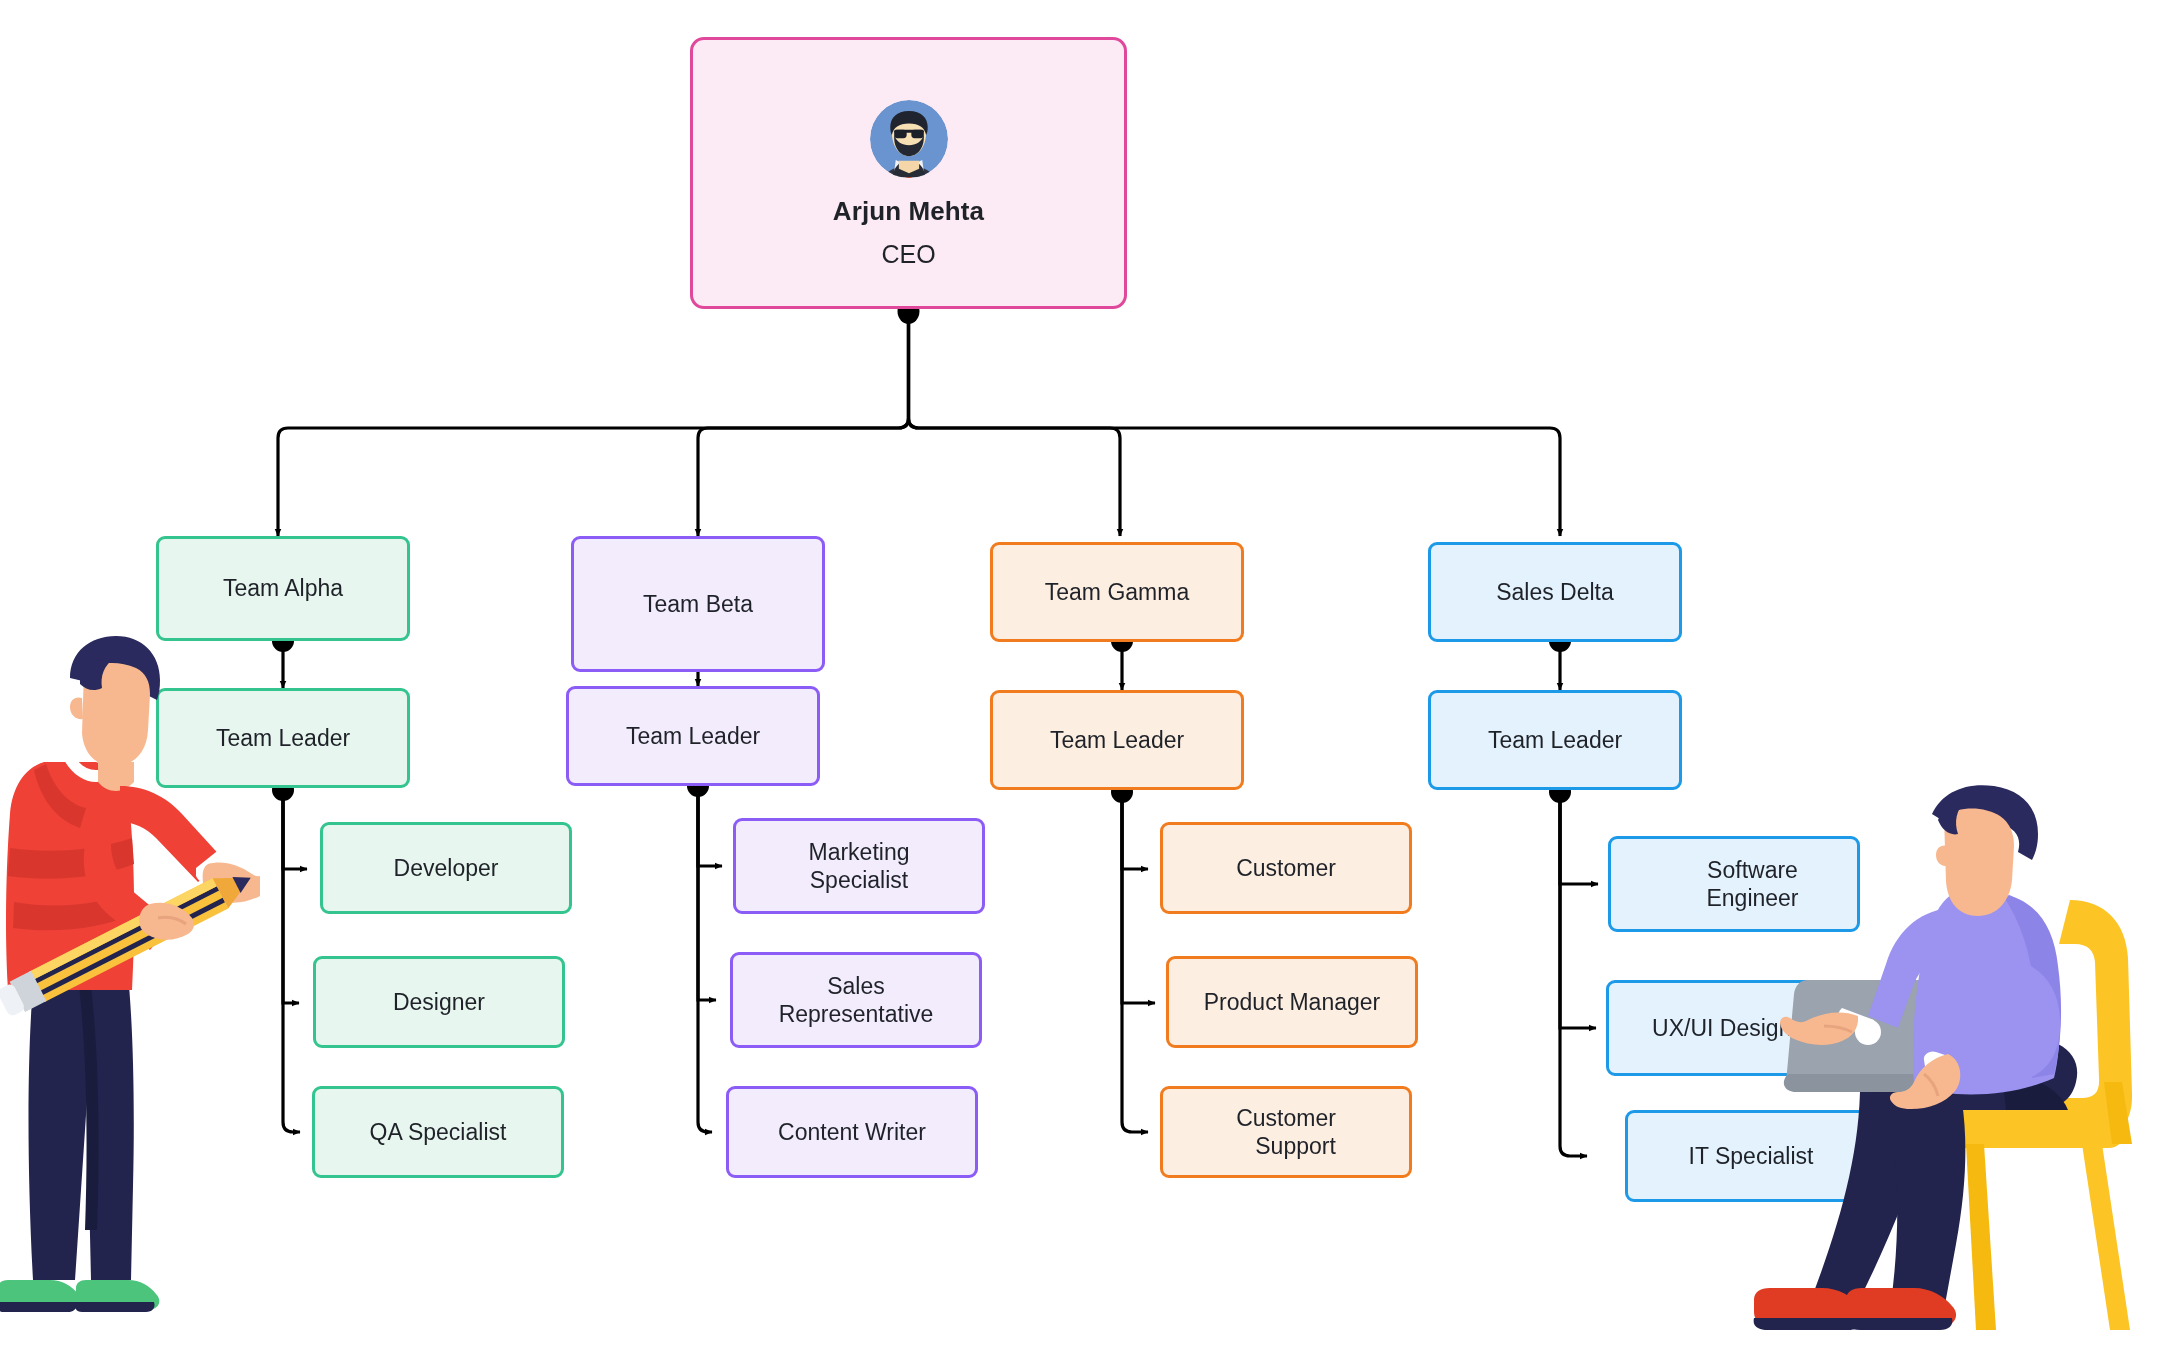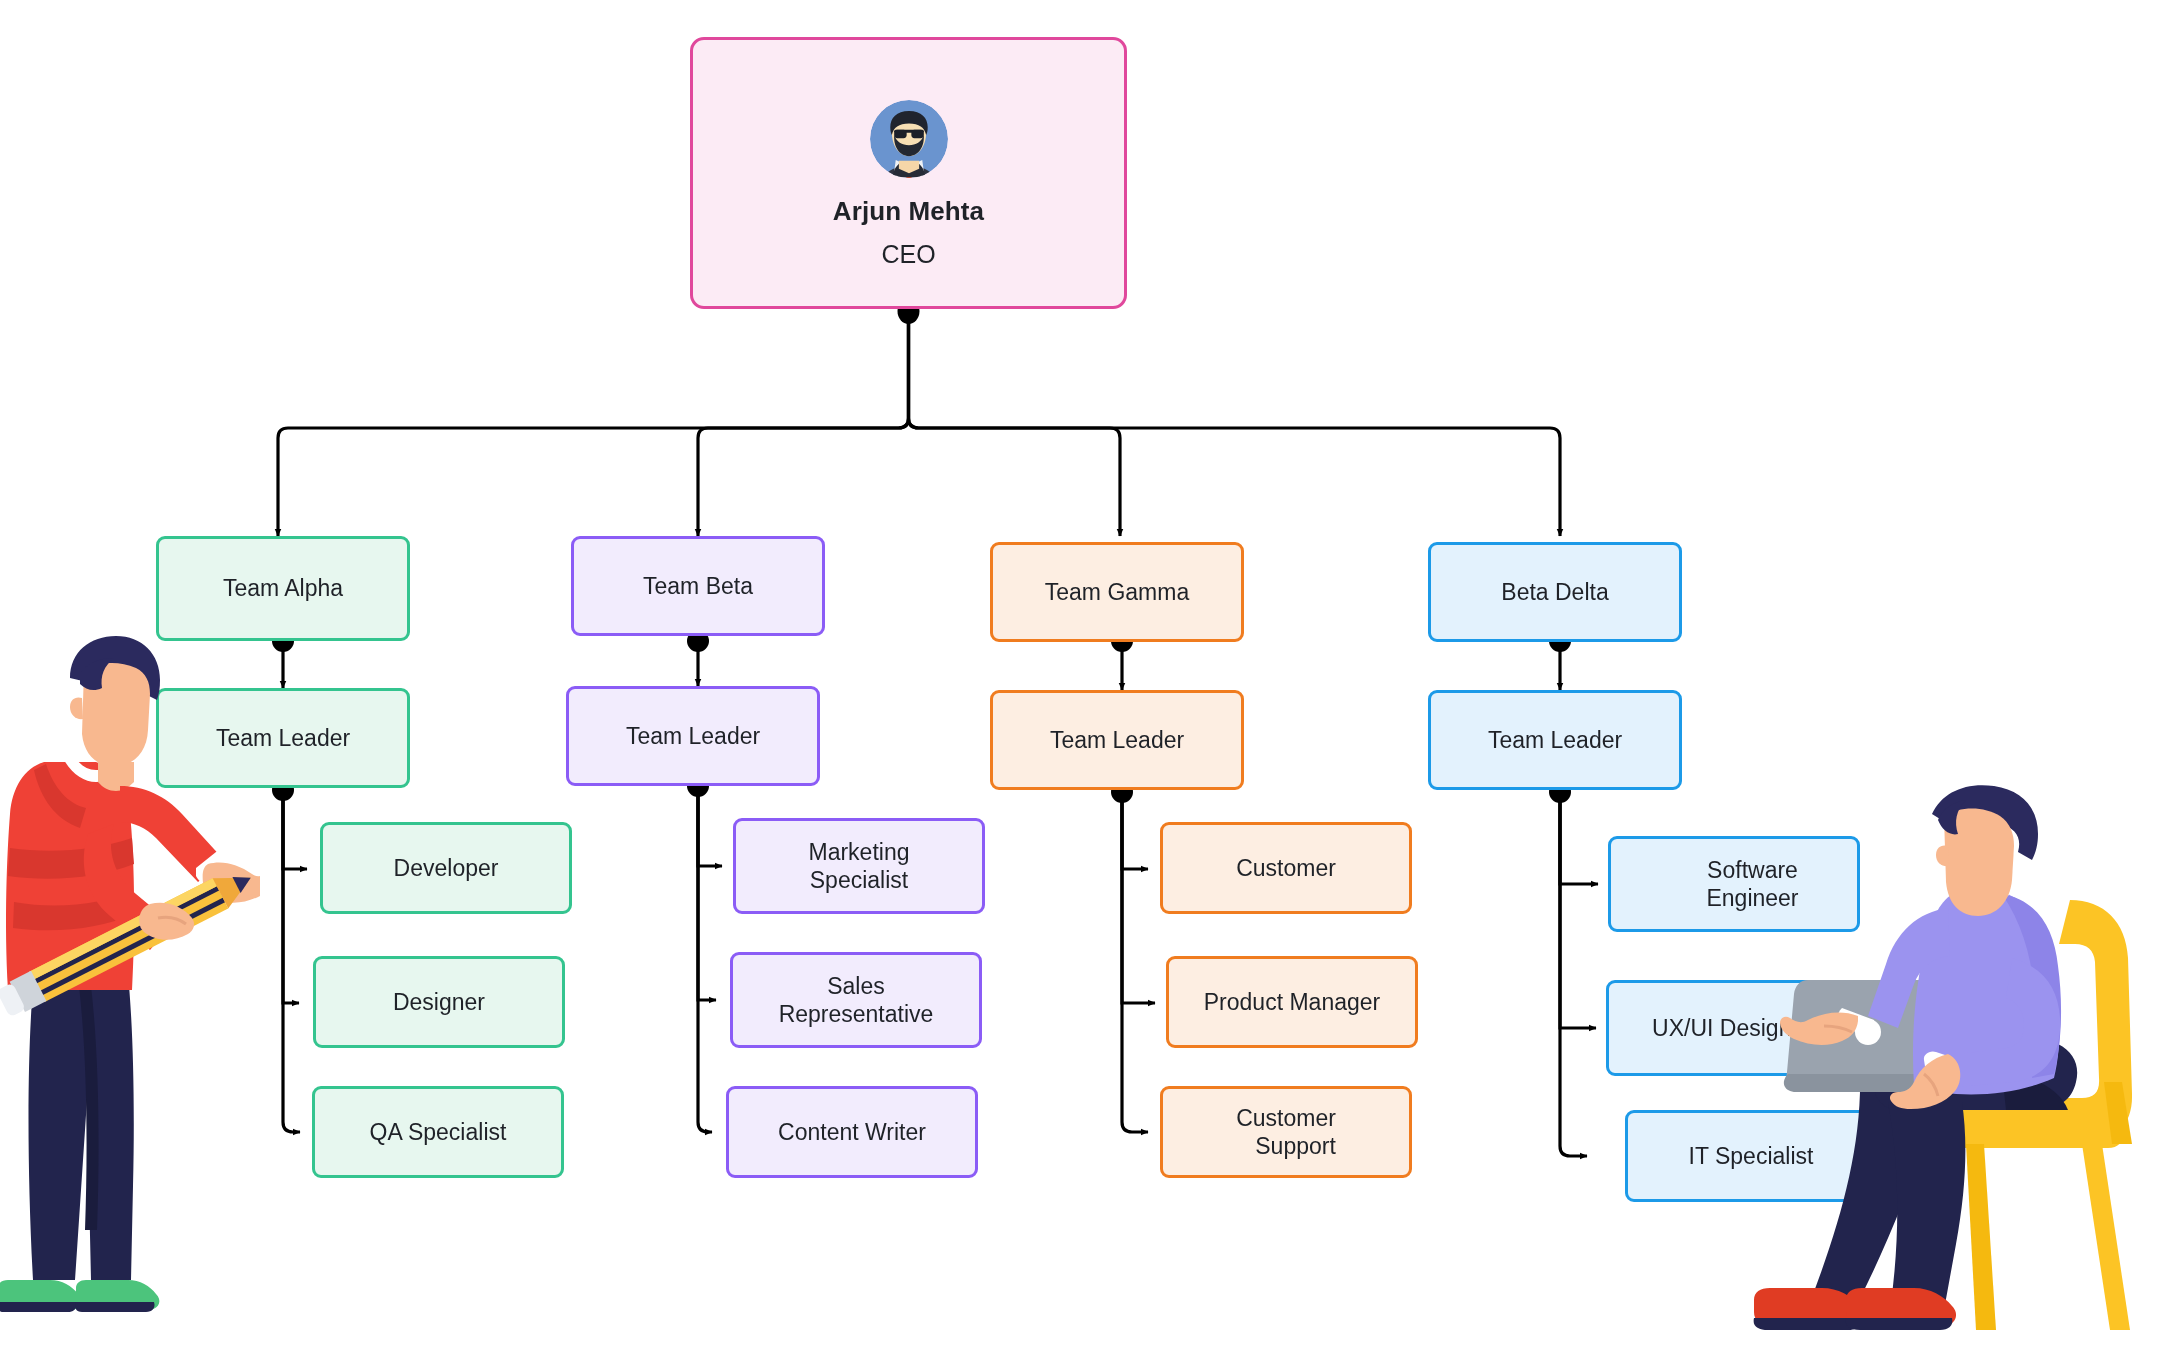--- a/index.html
+++ b/index.html
@@ -177,21 +177,21 @@
   <div class="node box c-alpha" style="left:320px;top:822px;width:252px;height:92px;">
     <div class="node-label role-label">Developer</div>
   </div>
   <div class="node box c-alpha" style="left:313px;top:956px;width:252px;height:92px;">
     <div class="node-label role-label">Designer</div>
   </div>
   <div class="node box c-alpha" style="left:312px;top:1086px;width:252px;height:92px;">
     <div class="node-label role-label">QA Specialist</div>
   </div>
 
-  <div class="node box c-beta" style="left:571px;top:536px;width:254px;height:100px;">
+  <div class="node box c-beta" style="left:571px;top:536px;width:254px;height:136px;">
     <div class="node-label team-label">Team Beta</div>
   </div>
   <div class="node box c-beta" style="left:566px;top:686px;width:254px;height:100px;">
     <div class="node-label lead-label">Team Leader</div>
   </div>
   <div class="node box c-beta" style="left:733px;top:818px;width:252px;height:96px;">
     <div class="node-label role-label">Marketing
 Specialist</div>
   </div>
   <div class="node box c-beta" style="left:730px;top:952px;width:252px;height:96px;">
@@ -213,21 +213,21 @@
   </div>
   <div class="node box c-gamma" style="left:1166px;top:956px;width:252px;height:92px;">
     <div class="node-label role-label">Product Manager</div>
   </div>
   <div class="node box c-gamma" style="left:1160px;top:1086px;width:252px;height:92px;text-align:right;">
     <div class="node-label role-label">Customer
 Support</div>
   </div>
 
   <div class="node box c-delta" style="left:1428px;top:542px;width:254px;height:100px;">
-    <div class="node-label team-label">Beta Delta</div>
+    <div class="node-label team-label">Sales Delta</div>
   </div>
   <div class="node box c-delta" style="left:1428px;top:690px;width:254px;height:100px;">
     <div class="node-label lead-label">Team Leader</div>
   </div>
   <div class="node box c-delta" style="left:1608px;top:836px;width:252px;height:96px;padding-left:37px;">
     <div class="node-label role-label">Software
 Engineer</div>
   </div>
   <div class="node box c-delta" style="left:1606px;top:980px;width:252px;height:96px;">
     <div class="node-label role-label">UX/UI Designer</div>

